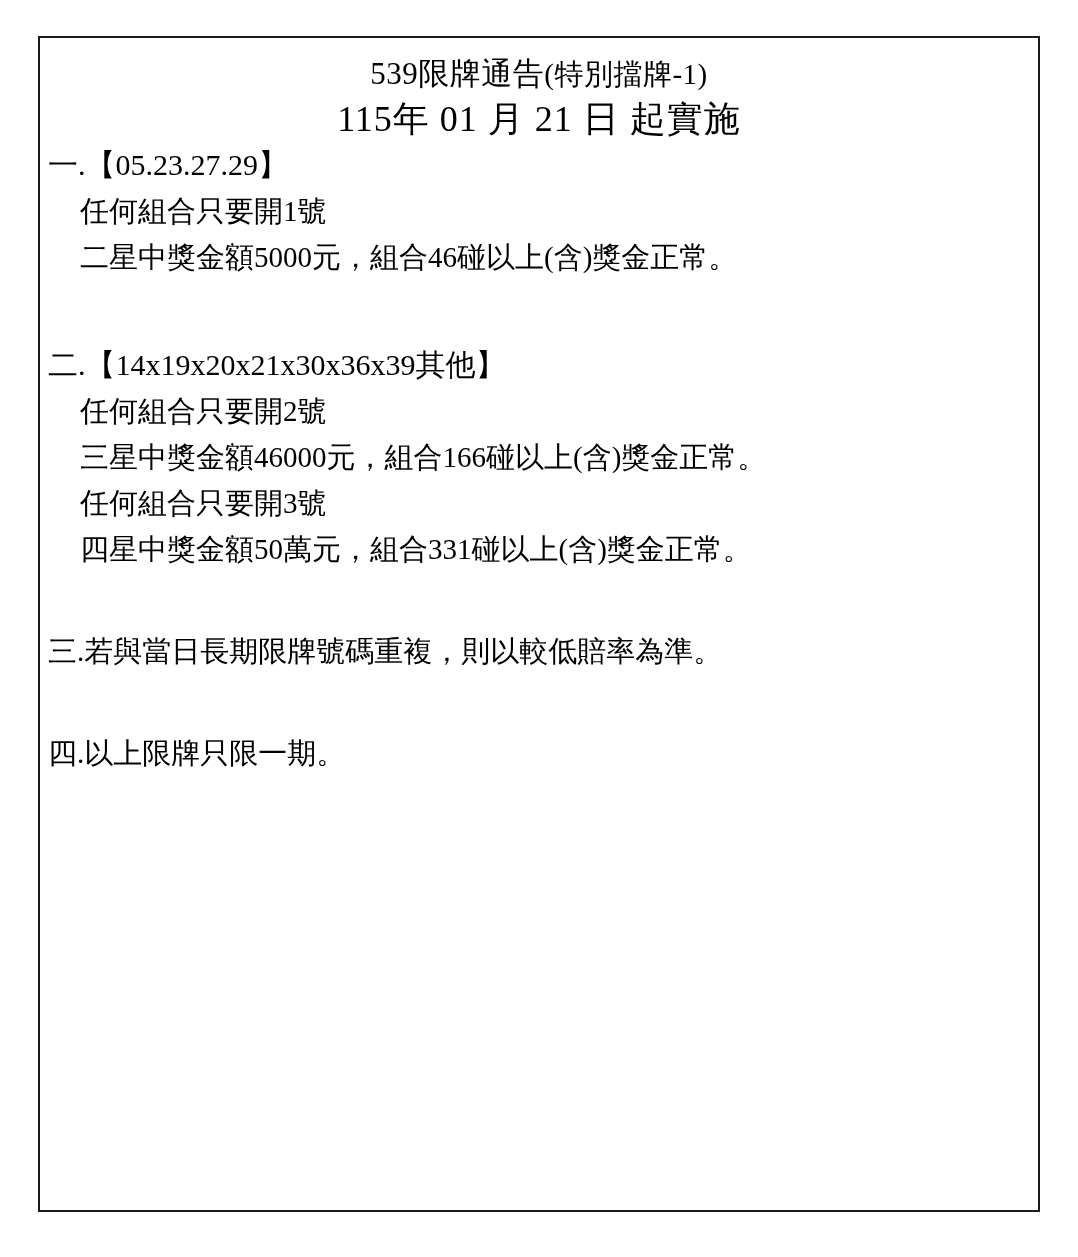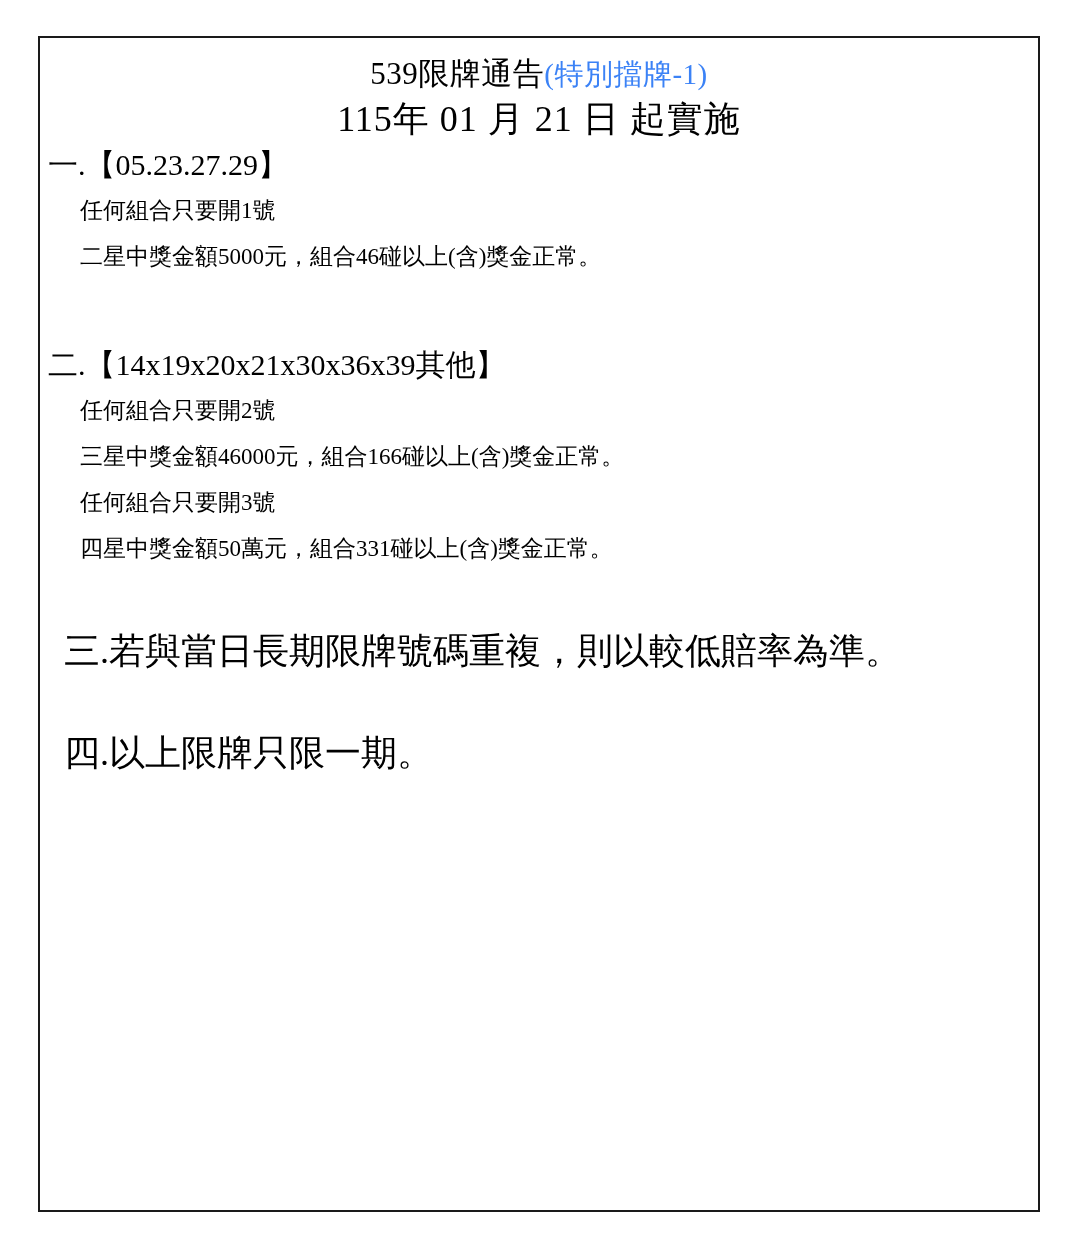--- a/index.html
+++ b/index.html
@@ -39,21 +39,21 @@
     font-size: 31px;
     line-height: 44px;
     letter-spacing: 0.5px;
     white-space: nowrap;
   }
   .title-main {
     font-size: 31px;
     margin-top: 16px;
   }
   .title-red {
-    color: #3b82f6;
+    color: #000000;
     font-size: 29px;
   }
   .title-line2 {
     font-size: 31px;
     line-height: 46px;
   }
   .title-line3 {
     font-size: 36px;
     line-height: 46px;
     letter-spacing: 1px;
@@ -64,35 +64,35 @@
   .section {
     margin-bottom: 0;
   }
   .sec-head {
     font-size: 30px;
     line-height: 46px;
     padding-left: 8px;
     white-space: nowrap;
   }
   .sec-line {
-    font-size: 23px;
+    font-size: 29px;
     line-height: 46px;
     padding-left: 40px;
     white-space: nowrap;
   }
   .gap-lg {
     height: 62px;
   }
   .gap-md {
     height: 56px;
   }
   .standalone {
-    font-size: 36px;
+    font-size: 29px;
     line-height: 46px;
-    padding-left: 24px;
+    padding-left: 8px;
     white-space: nowrap;
   }
 </style>
 </head>
 <body>
 
 <div class="page">
   <div class="notice-box">
 
     <div class="header">

